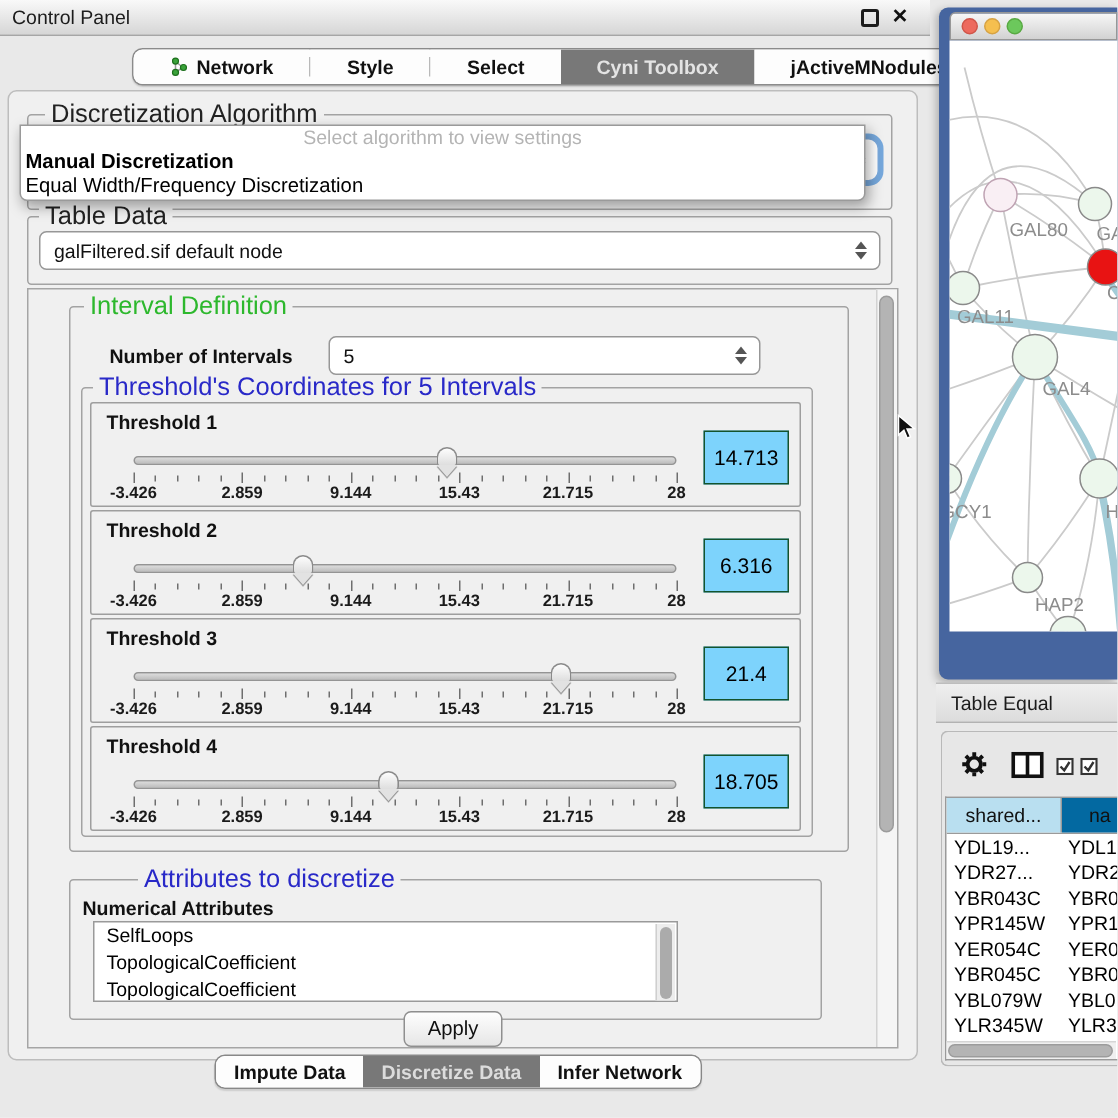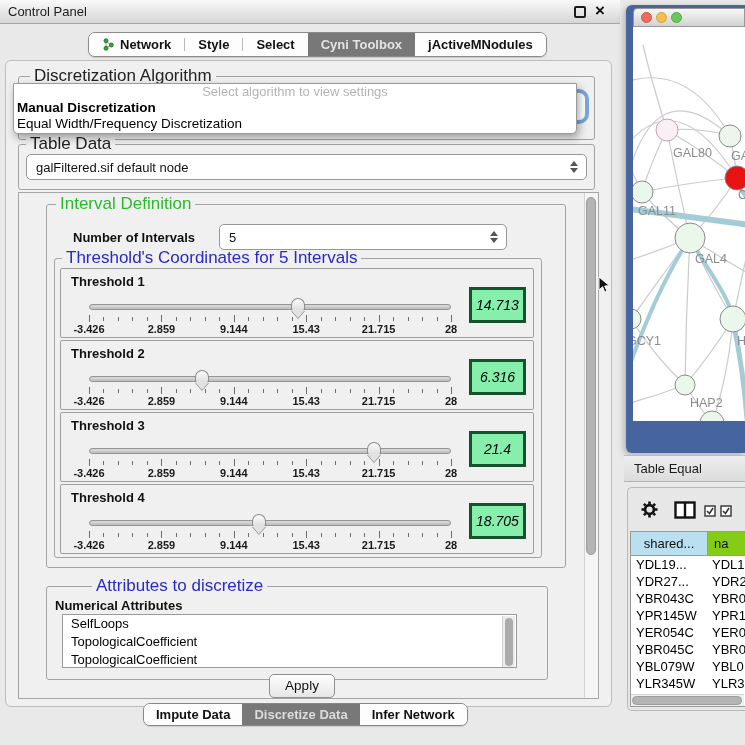--- a/index.html
+++ b/index.html
@@ -15,21 +15,21 @@
   
   .titlebar { left:0; top:0; width:620px; height:24px;
     background:linear-gradient(#f9f9f9,#d6d6d6);
     border-bottom:1px solid #a6a6a6; line-height:23px; padding-left:8px; color:#1c1c1c; }
   .float-btn { left:574px; top:6px; width:12px; height:12px; border:2px solid #1c1c1c; border-radius:2px; background:transparent; }
   .close-btn { left:592px; top:0px; width:16px; height:24px; font-size:17px; font-weight:bold; line-height:22px; text-align:center; color:#111; }
 
   .tabbar { top:32px; left:88px; height:25px; display:flex; align-items:stretch;
     border:1px solid #8b8b8b; border-radius:7px; overflow:hidden; background:#fdfdfd;
     box-shadow:0 1px 1px rgba(0,0,0,.15); }
-  .tab { padding:0 13px; display:flex; align-items:center; gap:5px; font-weight:bold; font-size:13px; color:#111; background:#fdfdfd; white-space:nowrap; }
+  .tab { padding:0 24px; display:flex; align-items:center; gap:5px; font-weight:bold; font-size:13px; color:#111; background:#fdfdfd; white-space:nowrap; }
   .tab.selected { background:#787878; color:#e4e4e4; }
   .tabsep { width:1px; background:#b9b9b9; margin:5px 0; }
 
   .outer-panel { left:5px; top:60px; width:607px; height:647px; background:#f0f0f0;
     border:1px solid #bdbdbd; border-radius:6px; }
 
   .group { border:1px solid #a3a3a3; border-radius:3px; }
   .group-title { position:absolute; background:#f0f0f0; padding:0 4px; font-size:17px; line-height:14px; white-space:nowrap; }
   .gt-green { color:#2db82d; }
   .gt-blue  { color:#2929c8; }
@@ -65,24 +65,24 @@
     background:linear-gradient(#fdfdfd,#dedede); border:1px solid #8a8a8a; border-bottom:none; border-radius:7px 7px 2px 2px; }
   .th-thumb::after { content:""; position:absolute; top:11px; left:-1px;
     border-left:7px solid transparent; border-right:7px solid transparent; border-top:8px solid #e2e2e2;
     filter:drop-shadow(0 1px 0 #8a8a8a); }
   .th-ticks { position:absolute; left:28px; top:46px; width:362px; height:8px; }
   .tick { position:absolute; width:1px; background:#6e6e6e; }
   .tick.minor { height:4px; top:2px; }
   .tick.major { height:7px; top:0; }
   .th-ticklabels { position:absolute; left:28px; top:54px; width:362px; height:12px; }
   .ticklab { position:absolute; transform:translateX(-50%); font-size:11px; font-weight:bold; color:#1a1a1a; white-space:nowrap; }
-  .th-value { position:absolute; left:408px; top:18px; width:57px; height:36px; background:#86efac;
-    border:3px solid #14532d; display:flex; align-items:center; justify-content:center; font-size:14px; color:#000;font-style:italic; }
-
-  .attr-list { left:62px; top:614px; width:455px; height:54px; background:#fff; border:1px solid #9a9a9a; overflow:hidden; }
+  .th-value { position:absolute; left:408px; top:18px; width:57px; height:36px; background:#7dd3fc;
+    border:1px solid #14532d; display:flex; align-items:center; justify-content:center; font-size:14px; color:#000; }
+
+  .attr-list { left:62px; top:614px; width:390px; height:54px; background:#fff; border:1px solid #9a9a9a; overflow:hidden; }
   .attr-item { height:18px; line-height:18px; padding-left:8px; font-size:13px; color:#000; }
   .list-scroll { position:absolute; right:1px; top:1px; width:13px; height:52px; background:#ededed; border-left:1px solid #cfcfcf; }
   .list-thumb { position:absolute; right:2px; top:2px; width:8px; height:48px; background:#ababab; border-radius:4px; }
 
   .apply-btn { left:269px; top:674px; width:66px; height:24px; background:linear-gradient(#fefefe,#e6e6e6);
     border:1px solid #8f8f8f; border-radius:5px; text-align:center; line-height:22px; font-size:13.5px; color:#111; }
 
   .bottombar { left:143px; top:703px; height:23px; display:flex; border:1px solid #888;
     border-radius:7px; overflow:hidden; background:#fdfdfd; position:absolute; box-shadow:0 1px 1px rgba(0,0,0,.12); }
   .btab { padding:0 12px; line-height:22px; font-weight:bold; font-size:13px; color:#111; background:#fdfdfd; white-space:nowrap; }
@@ -98,21 +98,21 @@
   .netcanvas { left:633px; top:27px; width:112px; height:394px; background:#fff; overflow:hidden; }
 
   .tp-bar { left:624px; top:455px; width:121px; height:27px;
     background:linear-gradient(#efefef,#dcdcdc); border-top:1px solid #bdbdbd; border-bottom:1px solid #b3b3b3;
     line-height:26px; padding-left:10px; color:#1c1c1c; }
   .tp-panel { left:627px; top:487px; width:118px; height:224px; background:#e7e7e7;
     border:1px solid #b9b9b9; border-right:none; border-radius:5px 0 0 5px; }
   .tp-table { left:630px; top:531px; width:115px; height:176px; background:#fff; border:1px solid #9a9a9a; border-right:none; overflow:hidden; }
   .tp-header { display:flex; height:24px; border-bottom:1px solid #9a9a9a; font-size:13px; }
   .tp-h1 { width:77px; background:#b9dff0; border-right:1px solid #9a9a9a; display:flex; align-items:center; justify-content:center; }
-  .tp-h2 { flex:1; background:#84cc16; display:flex; align-items:center; padding-left:6px; }
+  .tp-h2 { flex:1; background:#0369a1; display:flex; align-items:center; padding-left:18px; }
   .tp-row { display:flex; height:17px; line-height:17px; font-size:13px; color:#000; }
   .tp-c1 { width:77px; padding-left:5px; white-space:nowrap; overflow:hidden; }
   .tp-c2 { flex:1; padding-left:4px; white-space:nowrap; overflow:hidden; }
   .hscroll { left:631px; top:694px; width:113px; height:12px; background:#f0f0f0; border-top:1px solid #d5d5d5; }
   .hscroll-thumb { position:absolute; left:1px; top:1px; width:110px; height:9px; background:#b4b4b4; border:1px solid #9c9c9c; border-radius:5px; }
 
   .toolbar-icon { position:absolute; }
 </style>
 </head>
 <body>

